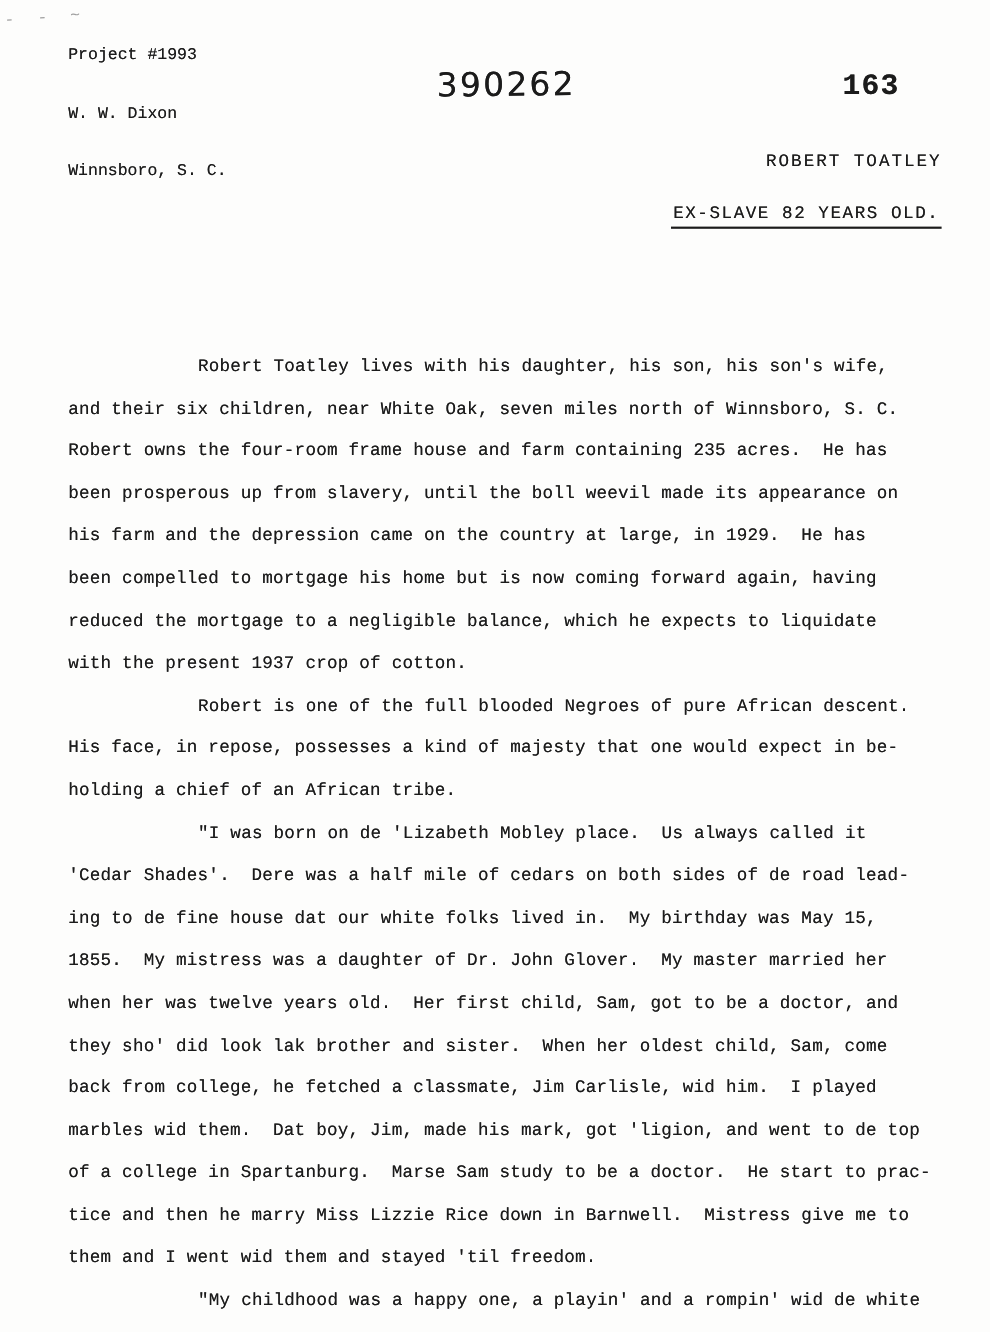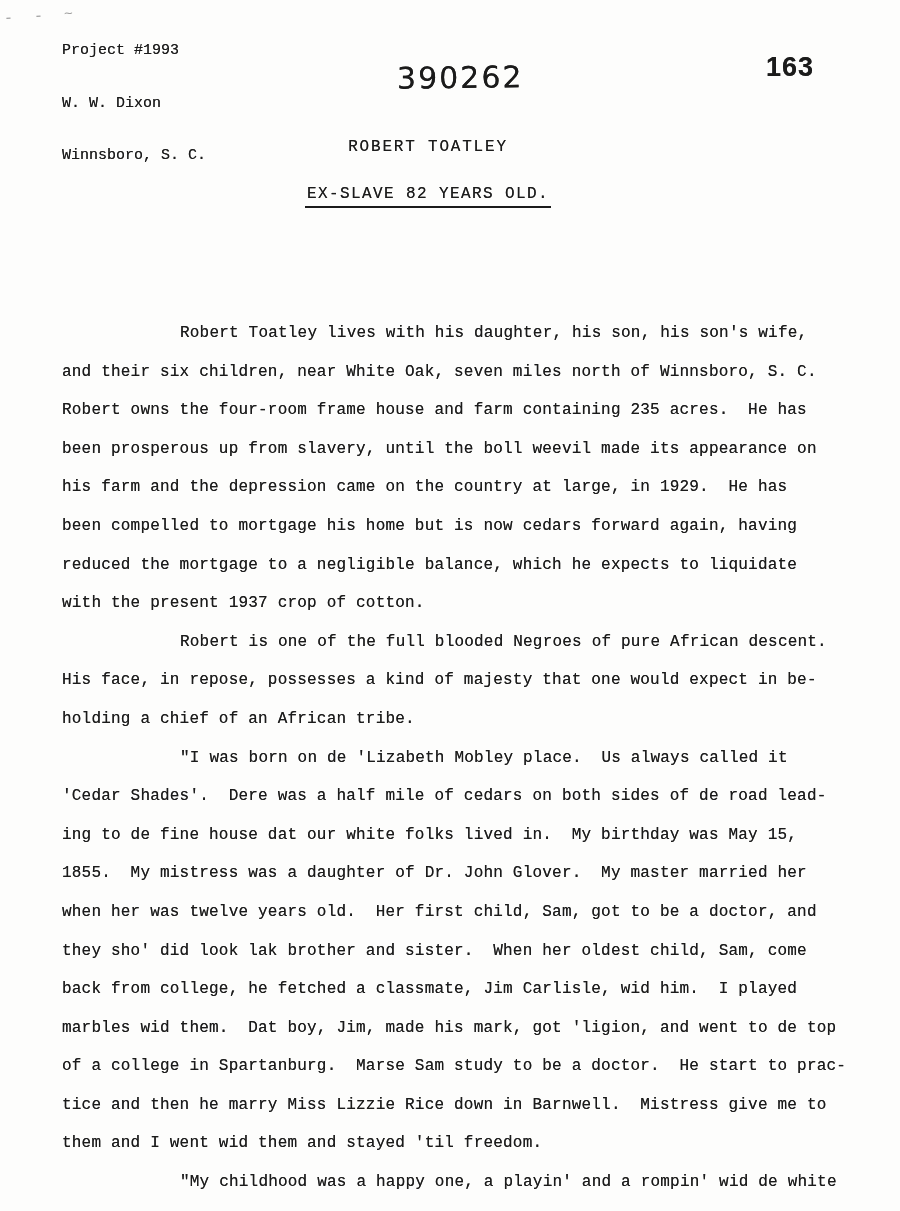--- a/index.html
+++ b/index.html
@@ -44,33 +44,33 @@
     left: 397px;
     font-family: "DejaVu Sans", sans-serif;
     font-size: 30px;
     font-weight: 500;
     letter-spacing: 2px;
     transform: rotate(-0.6deg);
     text-shadow: 0 0 0.6px rgba(0,0,0,0.8);
   }
   .page-number {
     position: absolute;
-    top: 52px;
+    top: 64px;
     left: 766px;
-    font-family: Liberation Sans, sans-serif;
+    font-family: Liberation Mono, monospace;
     font-weight: bold;
     font-size: 27px;
     letter-spacing: 1px;
   }
   .title-block {
     position: absolute;
     top: 138px;
     left: 0;
     width: 856px; 
-    text-align: center;
+    text-align: right;
   }
   .title-name {
     font-size: 16px;
     letter-spacing: 1.8px;
     white-space: pre;
   }
   .title-subtitle {
     display: inline-block;
     margin-top: 29px;
     font-size: 16px;
@@ -119,21 +119,21 @@
       <span class="title-subtitle">EX-SLAVE 82 YEARS OLD.</span>
     </div>
   </div>
 
   <div class="body-text">
       <div class="line indent">Robert Toatley lives with his daughter, his son, his son's wife,</div>
       <div class="line">and their six children, near White Oak, seven miles north of Winnsboro, S. C.</div>
       <div class="line">Robert owns the four-room frame house and farm containing 235 acres.  He has</div>
       <div class="line">been prosperous up from slavery, until the boll weevil made its appearance on</div>
       <div class="line">his farm and the depression came on the country at large, in 1929.  He has</div>
-      <div class="line">been compelled to mortgage his home but is now cedars forward again, having</div>
+      <div class="line">been compelled to mortgage his home but is now coming forward again, having</div>
       <div class="line">reduced the mortgage to a negligible balance, which he expects to liquidate</div>
       <div class="line">with the present 1937 crop of cotton.</div>
       <div class="line indent">Robert is one of the full blooded Negroes of pure African descent.</div>
       <div class="line">His face, in repose, possesses a kind of majesty that one would expect in be-</div>
       <div class="line">holding a chief of an African tribe.</div>
       <div class="line indent">"I was born on de 'Lizabeth Mobley place.  Us always called it</div>
       <div class="line">'Cedar Shades'.  Dere was a half mile of cedars on both sides of de road lead-</div>
       <div class="line">ing to de fine house dat our white folks lived in.  My birthday was May 15,</div>
       <div class="line">1855.  My mistress was a daughter of Dr. John Glover.  My master married her</div>
       <div class="line">when her was twelve years old.  Her first child, Sam, got to be a doctor, and</div>

